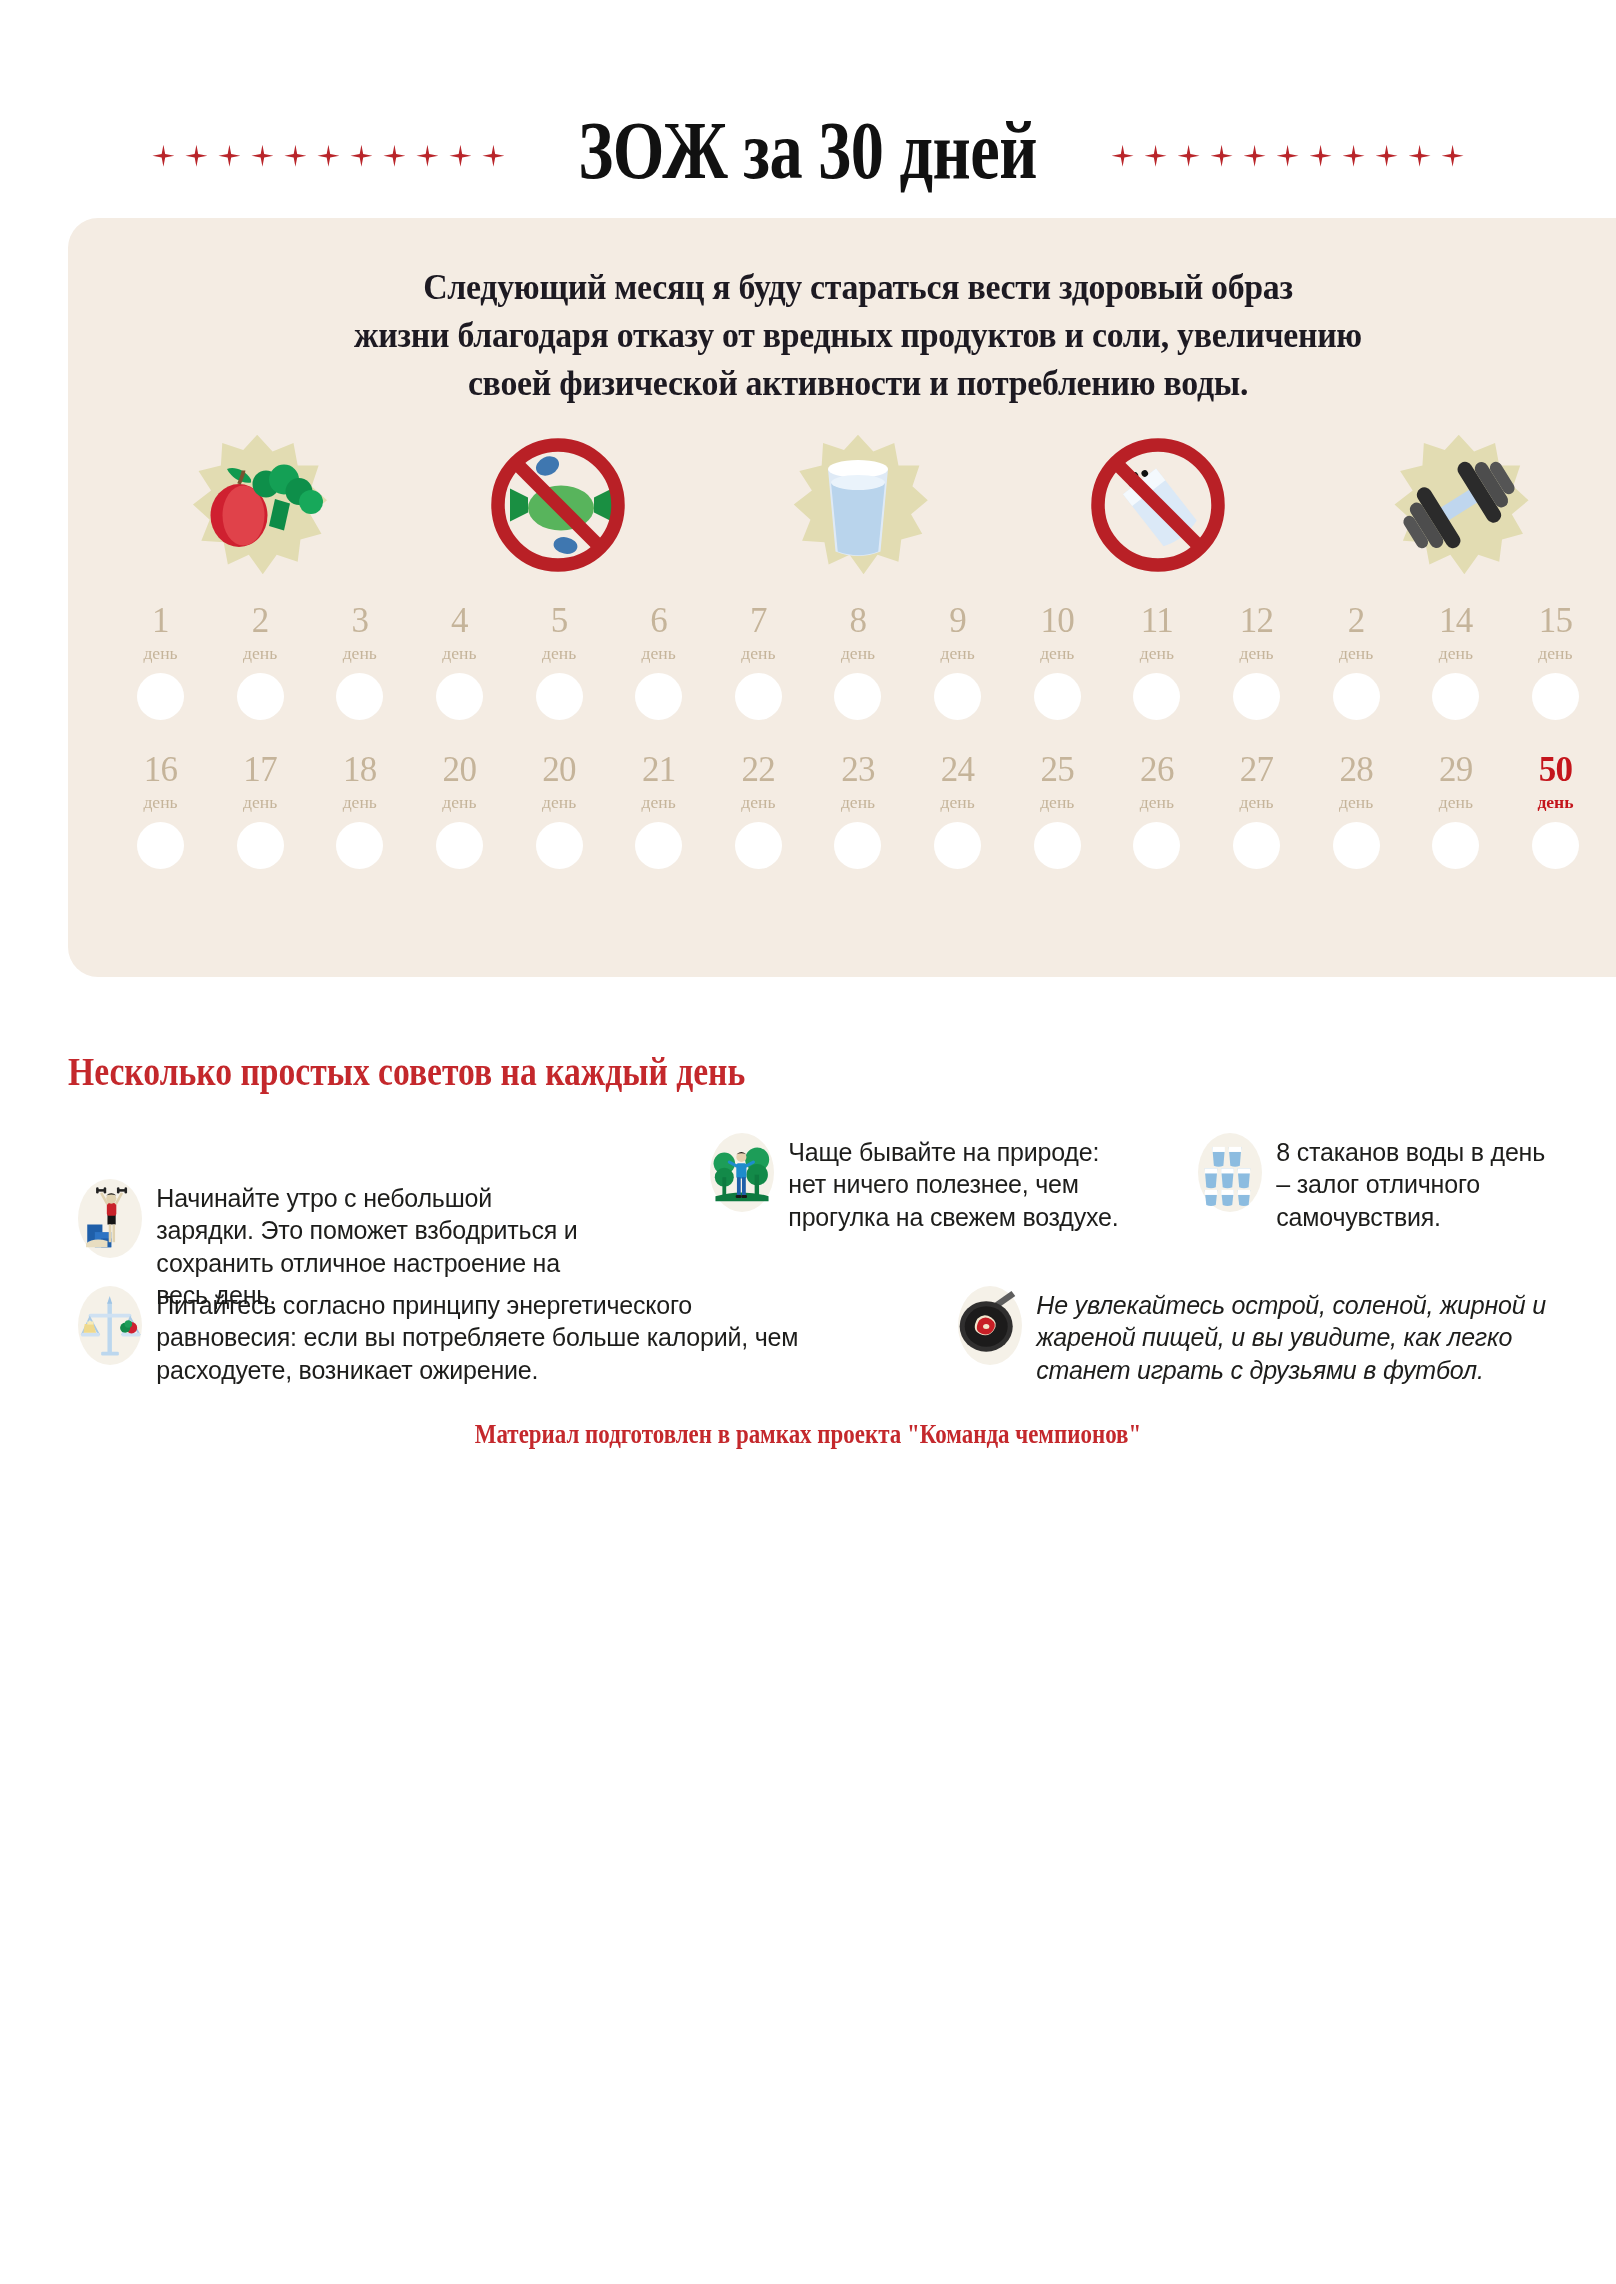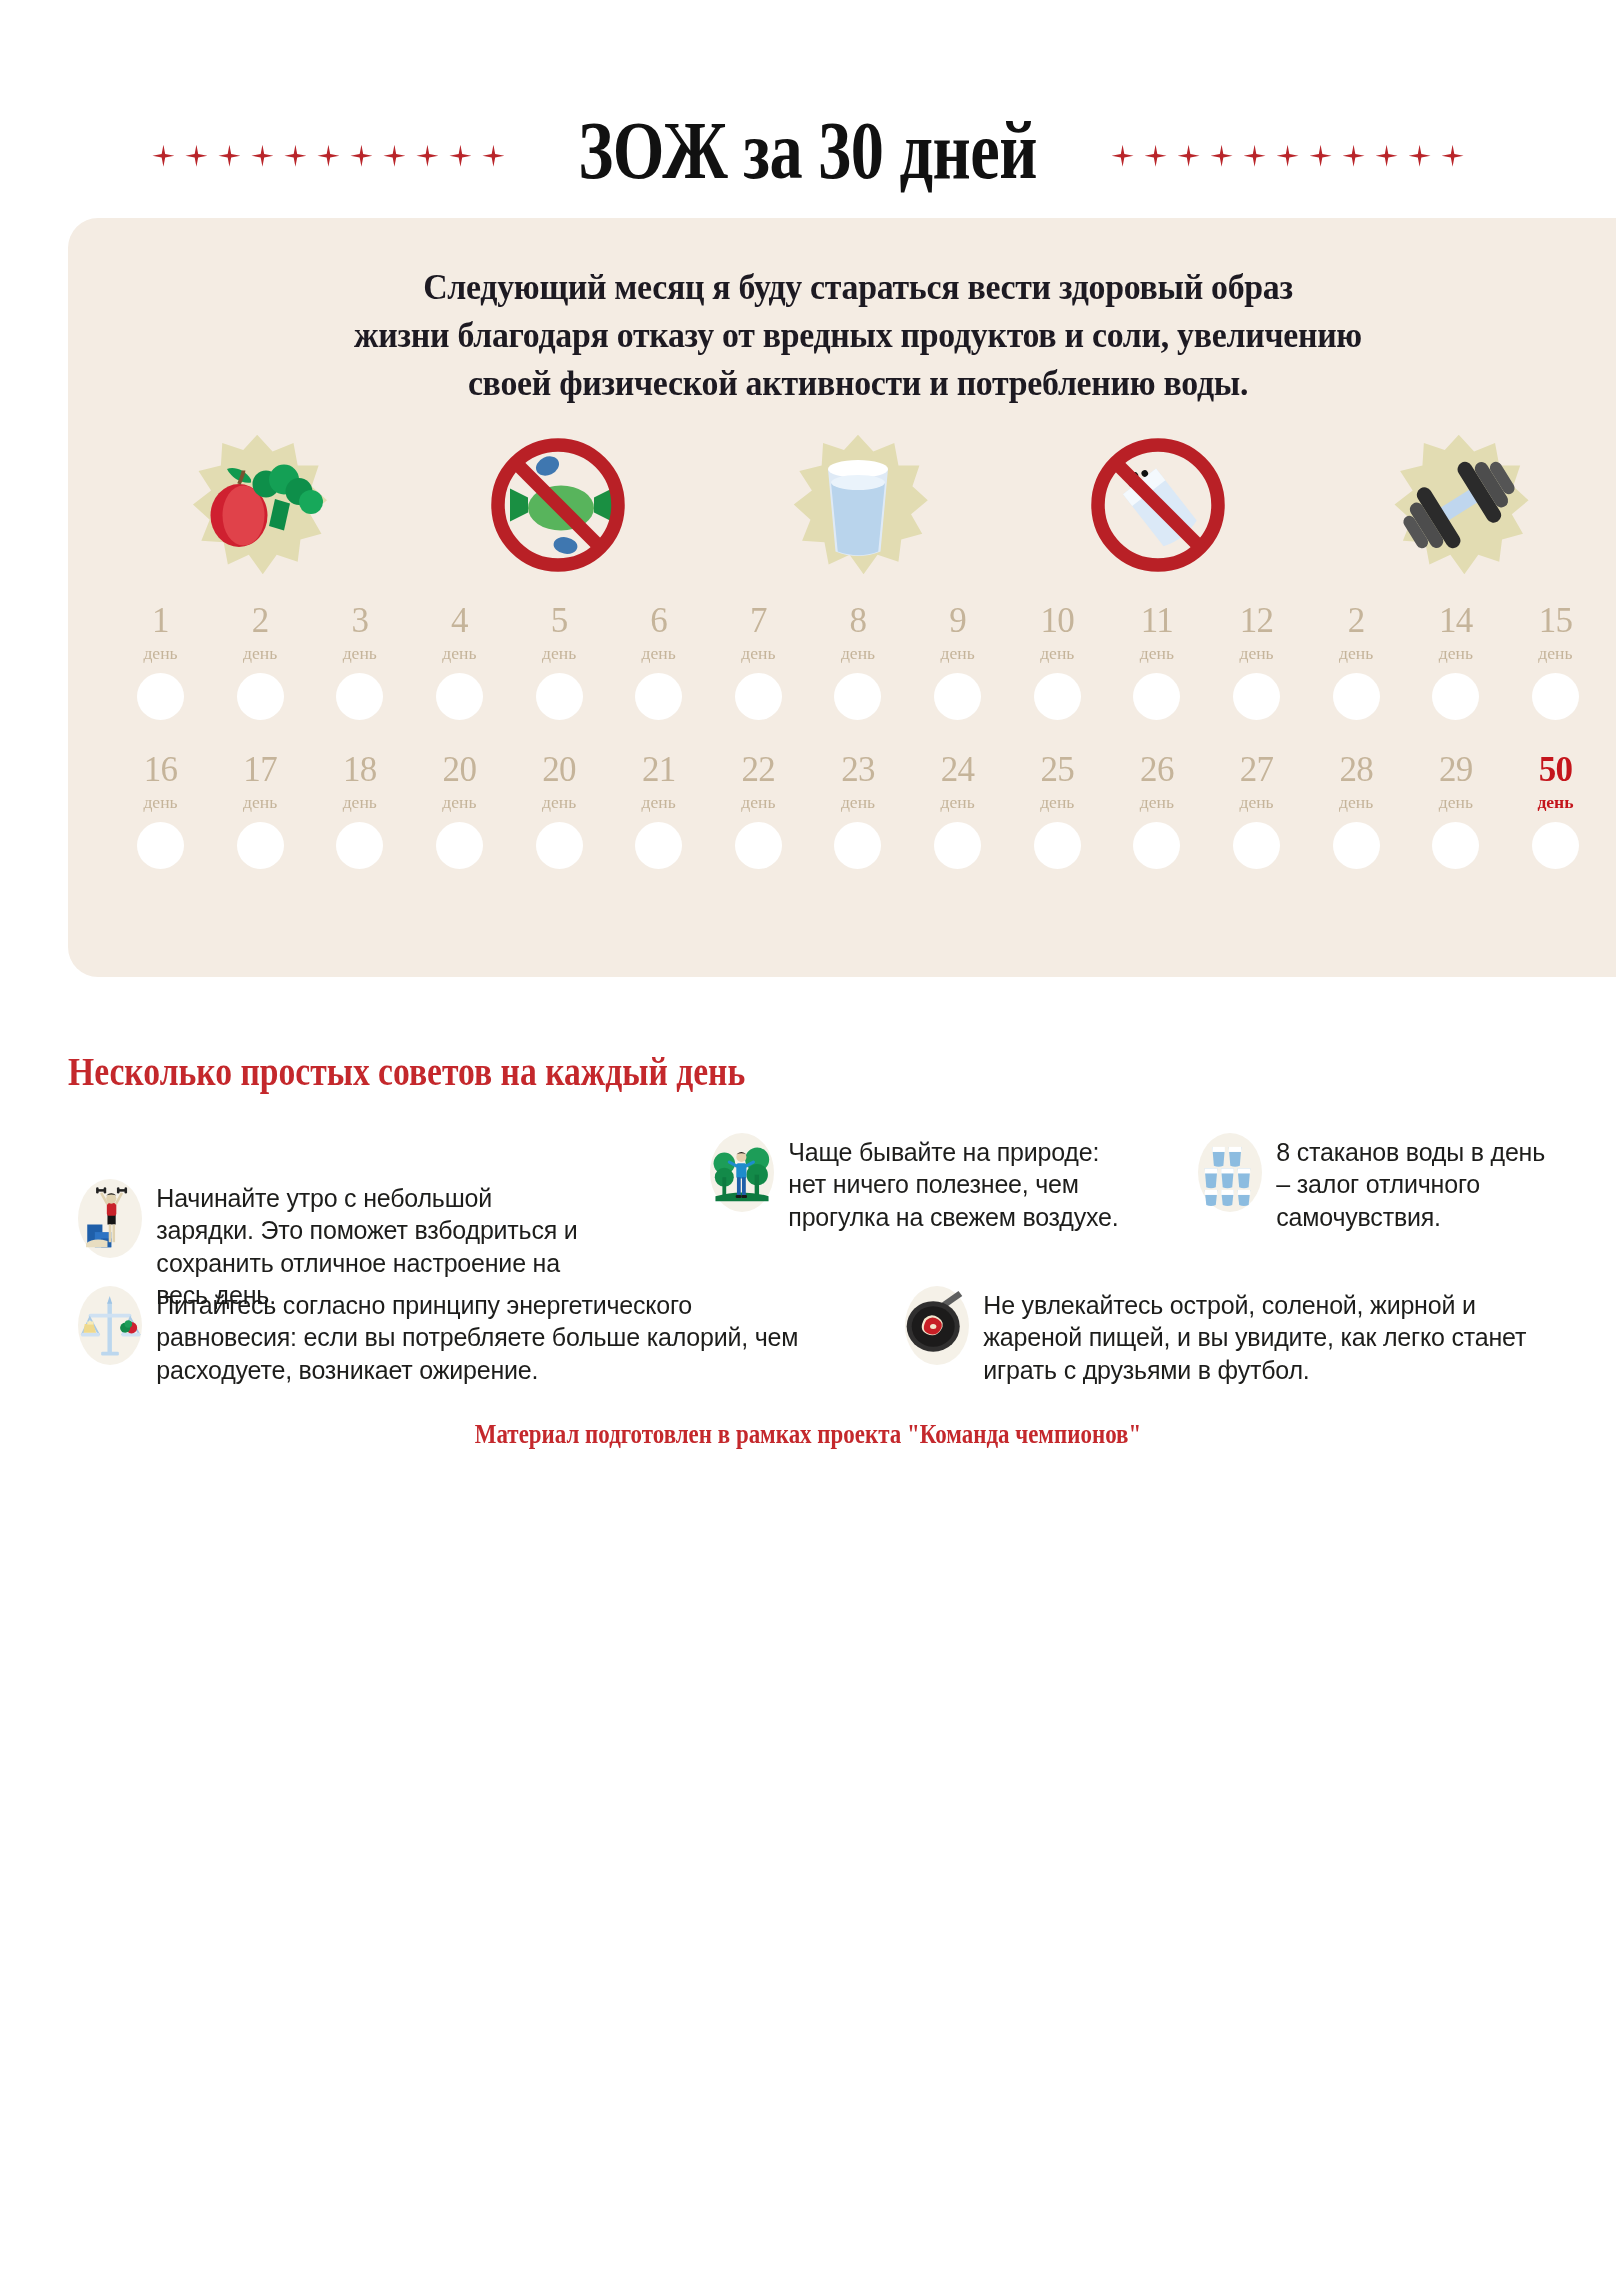--- a/index.html
+++ b/index.html
@@ -156,21 +156,21 @@
     line-height: 1.30;
     color: #1d1d1b;
     letter-spacing: -0.2px;
     padding-top: 2.6px;
   }
 
   #tip-0 { left: 78px; top: 1133px; width: 514px; margin-top: 46px; }
   #tip-1 { left: 710px; top: 1133px; width: 430px; }
   #tip-2 { left: 1198px; top: 1133px; width: 365px; }
   #tip-3 { left: 78px; top: 1286px; width: 723px; }
-  #tip-4 { left: 905px; top: 1286px; width: 651px; }
+  #tip-4 { left: 958px; top: 1286px; width: 651px; font-style: italic; }
 
   .footer-note {
     position: absolute;
     left: 0; right: 0; top: 1419px;
     text-align: center;
     font-family: "Liberation Serif", serif;
     font-weight: bold;
     font-size: 27px;
     color: #c4282c;
     transform: scaleX(0.85);

